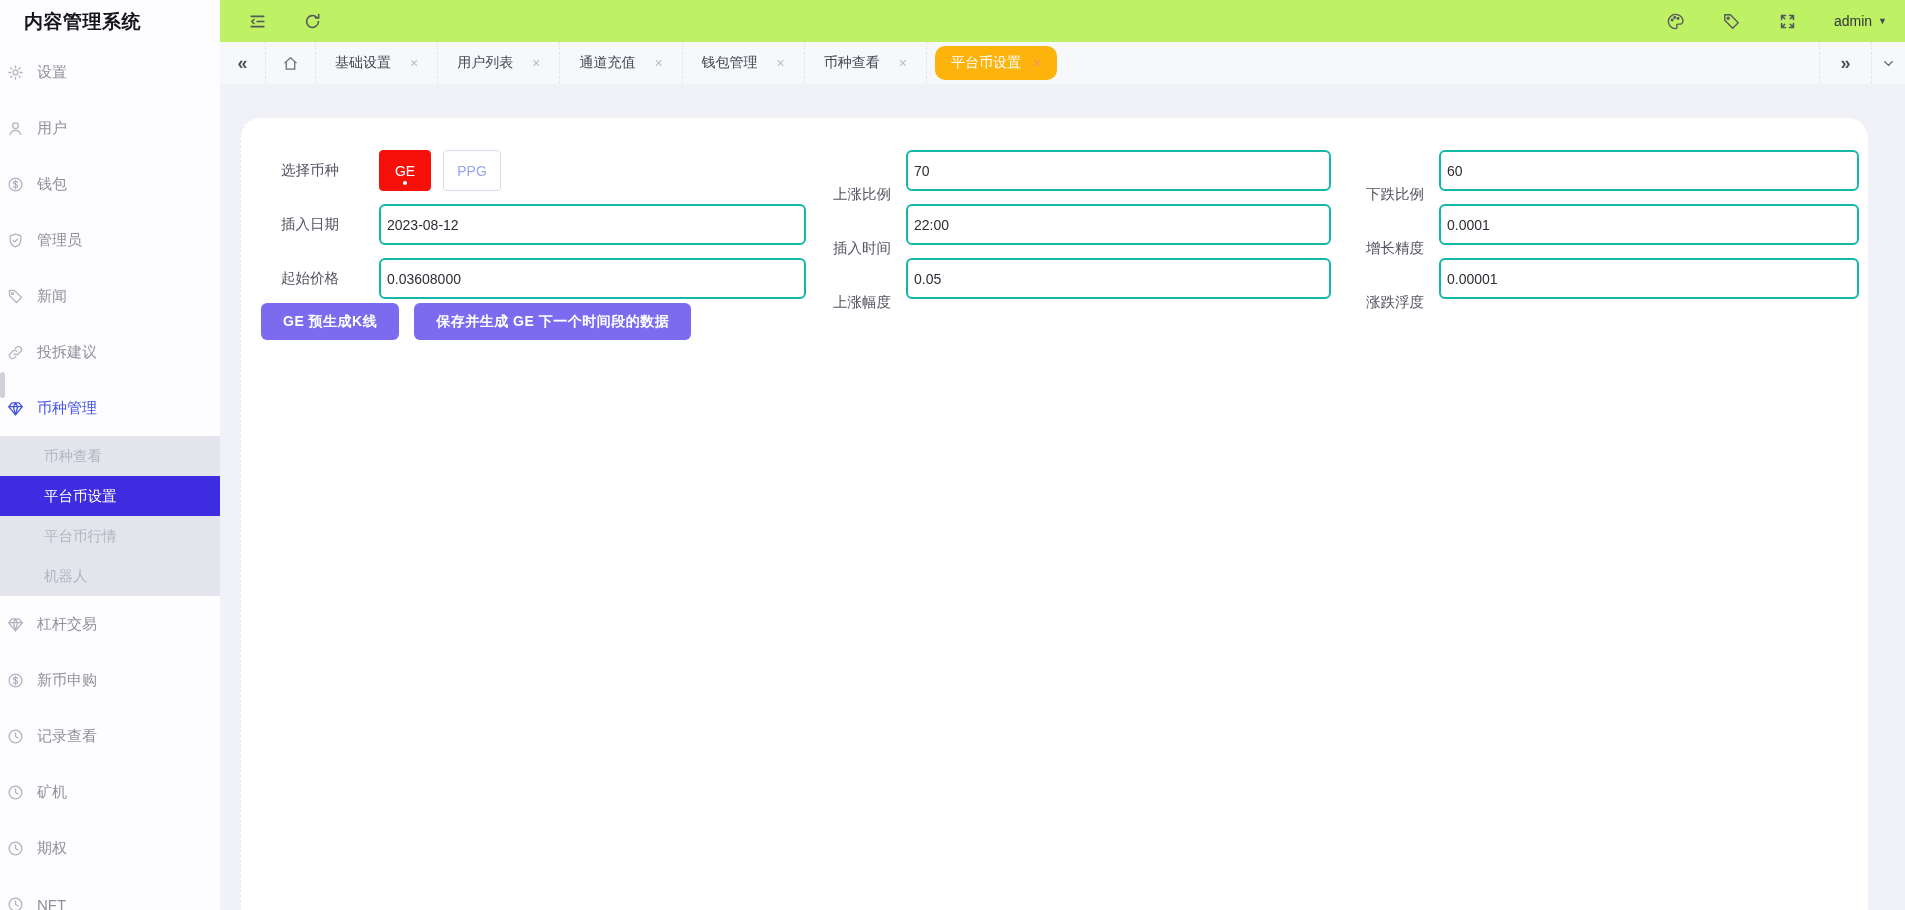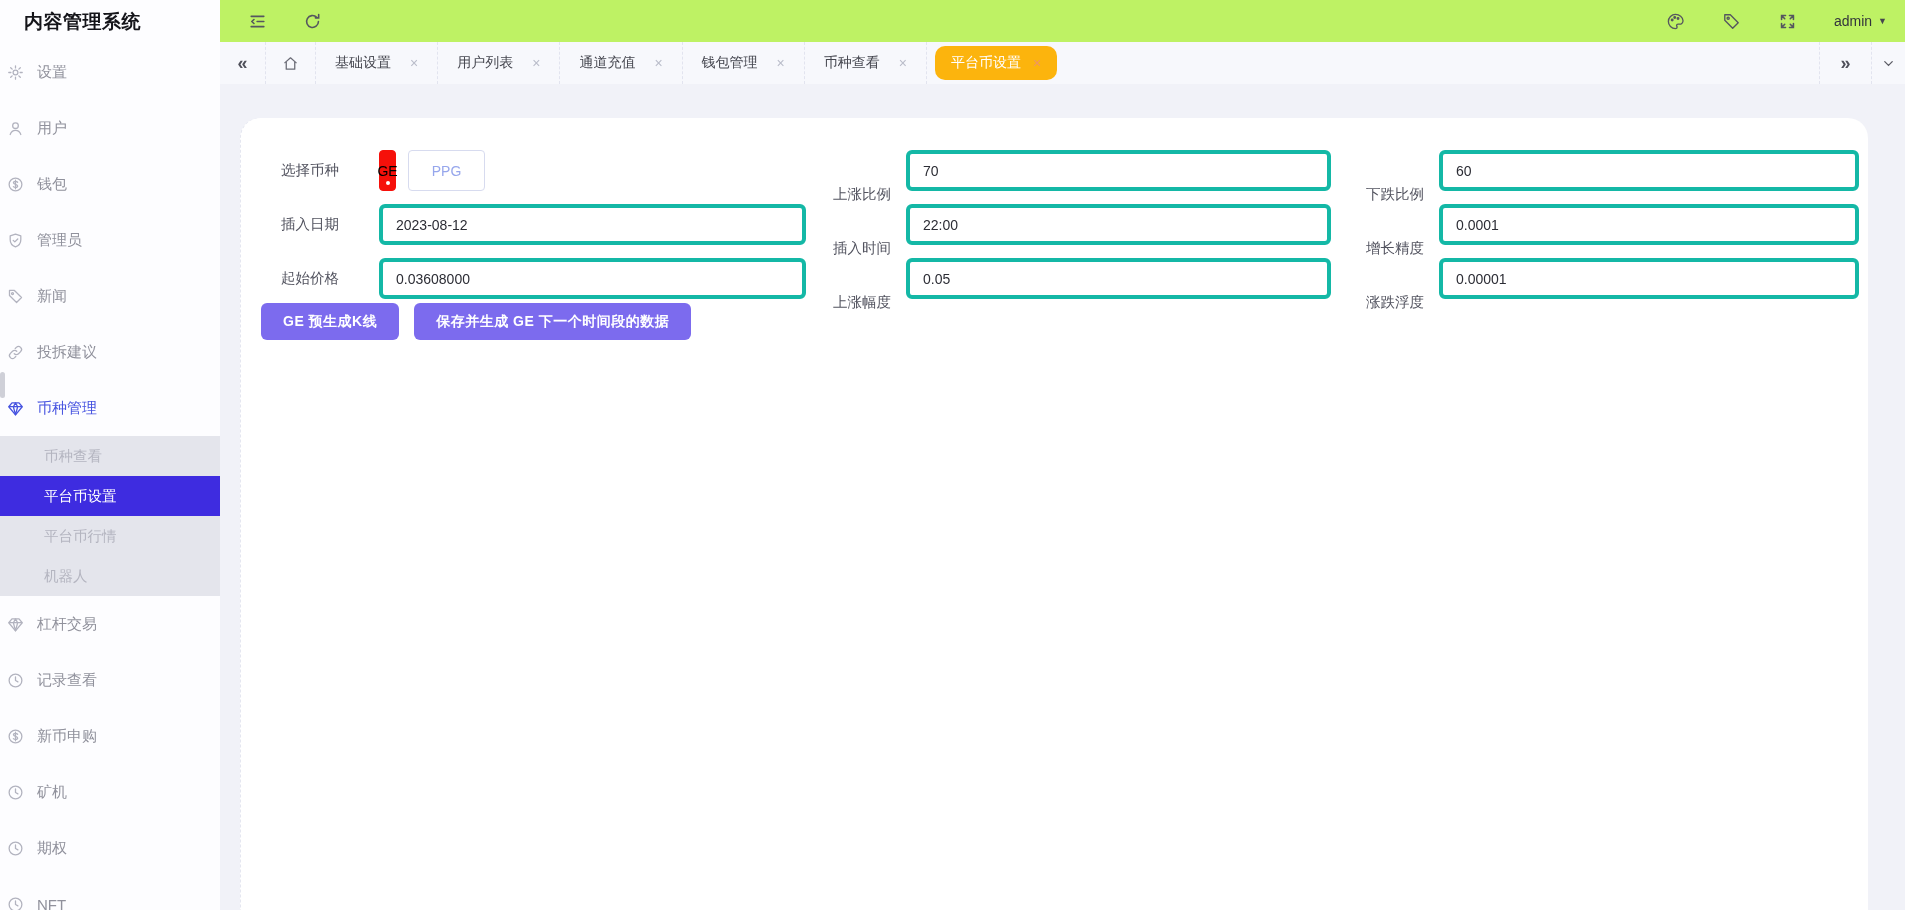--- a/index.html
+++ b/index.html
@@ -88,36 +88,36 @@
   }
   .frow {
     display:grid;
     grid-template-columns:138px 427px 100px 425px 108px 420px;
     align-items:center; margin-bottom:13px; height:41px;
   }
   .flabel { text-align:right; font-size:14.5px; color:#52535f; white-space:nowrap; }
   .flabel.w1 { padding-right:40px; }
   .flabel.w2 { padding-right:15px;margin-top:48px; }
   .finput {
-    height:41px; width:100%; border:4px solid #14b8a6; border-radius:6px;
-    padding:0 13px; font-size:14px; color:#2c2d35; background:#fff; outline:none;
+    height:41px; width:100%; border:2px solid #14b8a6; border-radius:6px;
+    padding:0 6px; font-size:14px; color:#2c2d35; background:#fff; outline:none;
     font-family:"Liberation Sans","DejaVu Sans",sans-serif;
   }
   .coin-group { display:flex; align-items:center; gap:12px; }
   .coin-btn {
     height:41px; border-radius:4px; font-size:14px; cursor:pointer;
     display:flex; align-items:center; justify-content:center;
     border:1px solid transparent; position:relative;
   }
-  .coin-btn.sel { width:17px; background:#f6100a; color:#000000; border-color:#f6100a; }
+  .coin-btn.sel { width:52px; background:#f6100a; color:#ffffff; border-color:#f6100a; }
   .coin-btn.sel .dot {
     position:absolute; bottom:5px; left:50%; transform:translateX(-50%);
     width:4px; height:4px; border-radius:50%; background:#ffffff;
   }
-  .coin-btn.unsel { width:77px; background:#ffffff; border-color:#d7dbef; color:#96a6ec; }
+  .coin-btn.unsel { width:58px; background:#ffffff; border-color:#d7dbef; color:#96a6ec; }
   .btn-row { display:flex; gap:15px; margin:17px 0 0 20px; }
   .pbtn {
     height:37px; border:none; border-radius:6px; background:#7c6bee;
     color:#ffffff; font-size:14px; font-weight:bold; cursor:pointer; padding:0 22px;
     font-family:"Liberation Sans","DejaVu Sans",sans-serif;
     letter-spacing:.5px;
   }
 </style>
 </head>
 <body>
@@ -217,34 +217,34 @@
           <path d="M2.5 9.5h19M9 9.5L12 21l3-11.5L12 4z"></path>
         </svg>
       </span>
     <span>杠杆交易</span>
   </div>
 
   <div class="side-item">
     <span class="ic">
         <svg viewBox="0 0 24 24" fill="none" stroke="currentColor" stroke-width="1.8" stroke-linecap="round">
           <circle cx="12" cy="12" r="9"></circle>
+          <path d="M15 8.8c-.7-.8-1.8-1.2-3-1.2-1.6 0-2.9.8-2.9 2.1 0 2.8 5.9 1.6 5.9 4.4 0 1.3-1.3 2.1-3 2.1-1.2 0-2.3-.4-3-1.2M12 6v12"></path>
+        </svg>
+      </span>
+    <span>新币申购</span>
+  </div>
+
+  <div class="side-item">
+    <span class="ic">
+        <svg viewBox="0 0 24 24" fill="none" stroke="currentColor" stroke-width="1.8" stroke-linecap="round">
+          <circle cx="12" cy="12" r="9"></circle>
           <path d="M12 7v5l3.4 2"></path>
         </svg>
       </span>
     <span>记录查看</span>
-  </div>
-
-  <div class="side-item">
-    <span class="ic">
-        <svg viewBox="0 0 24 24" fill="none" stroke="currentColor" stroke-width="1.8" stroke-linecap="round">
-          <circle cx="12" cy="12" r="9"></circle>
-          <path d="M15 8.8c-.7-.8-1.8-1.2-3-1.2-1.6 0-2.9.8-2.9 2.1 0 2.8 5.9 1.6 5.9 4.4 0 1.3-1.3 2.1-3 2.1-1.2 0-2.3-.4-3-1.2M12 6v12"></path>
-        </svg>
-      </span>
-    <span>新币申购</span>
   </div>
 
   <div class="side-item">
     <span class="ic">
         <svg viewBox="0 0 24 24" fill="none" stroke="currentColor" stroke-width="1.8" stroke-linecap="round">
           <circle cx="12" cy="12" r="9"></circle>
           <path d="M12 7v5l3.4 2"></path>
         </svg>
       </span>
     <span>矿机</span>

